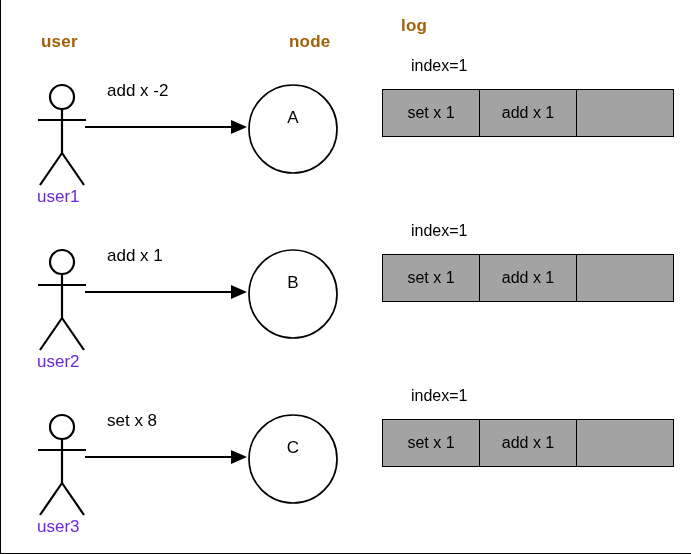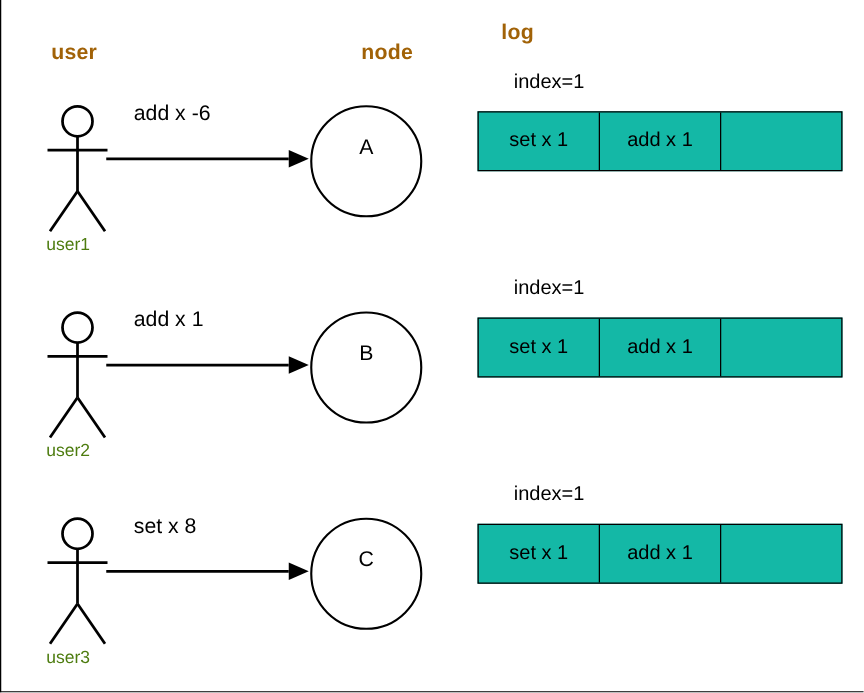--- a/index.html
+++ b/index.html
@@ -41,23 +41,23 @@
     overflow: visible;
   }
   .actor-svg { left: 28px;  top: 8px;  }
   .arrow-svg { left: 80px;  top: 8px;  }
   .node-svg  { left: 246px; top: 8px;  }
 
   .actor-label {
     position: absolute;
     left: 36px;
     top: 112px;
-    font-size: 14px;
-    white-space: nowrap;
-    color: #4d7c0f;
+    font-size: 17px;
+    white-space: nowrap;
+    color: #6d28d9;
   }
   .arrow-label {
     position: absolute;
     left: 106px;
     top: 6px;
     font-size: 17px;
     white-space: nowrap;
     color: #000000;
   }
   .node-label {
@@ -80,21 +80,21 @@
   }
   .log-table {
     position: absolute;
     left: 381px;
     top: 14px;
     width: 292px;
     height: 48px;
     display: flex;
     border: 1.6px solid #000000;
     box-sizing: border-box;
-    background: #14b8a6;
+    background: #a3a3a3;
   }
   .log-cell {
     flex: 1 1 0;
     display: flex;
     align-items: center;
     justify-content: center;
     font-size: 16px;
     border-right: 1.6px solid #000000;
     box-sizing: border-box;
     color: #000000;
@@ -121,21 +121,21 @@
 
     <svg class="actor-svg" width="70" height="110" viewBox="0 0 70 110">
       <circle cx="33" cy="14" r="12" fill="none" stroke="#000" stroke-width="2.2"></circle>
       <line x1="33" y1="26" x2="33" y2="70" stroke="#000" stroke-width="2.2"></line>
       <line x1="9" y1="37" x2="57" y2="37" stroke="#000" stroke-width="2.2"></line>
       <line x1="33" y1="70" x2="11" y2="102" stroke="#000" stroke-width="2.2"></line>
       <line x1="33" y1="70" x2="55" y2="102" stroke="#000" stroke-width="2.2"></line>
     </svg>
     <div class="actor-label">user1</div>
 
-    <div class="arrow-label">add x -6</div>
+    <div class="arrow-label">add x -2</div>
     <svg class="arrow-svg" width="170" height="60" viewBox="0 0 170 60">
       <line x1="4" y1="44" x2="150" y2="44" stroke="#000" stroke-width="2.2"></line>
       <polygon points="150,37 166,44 150,51" fill="#000"></polygon>
     </svg>
 
     <svg class="node-svg" width="92" height="92" viewBox="0 0 92 92">
       <circle cx="46" cy="46" r="44" fill="none" stroke="#000" stroke-width="1.7"></circle>
     </svg>
     <div class="node-label">A</div>
 

